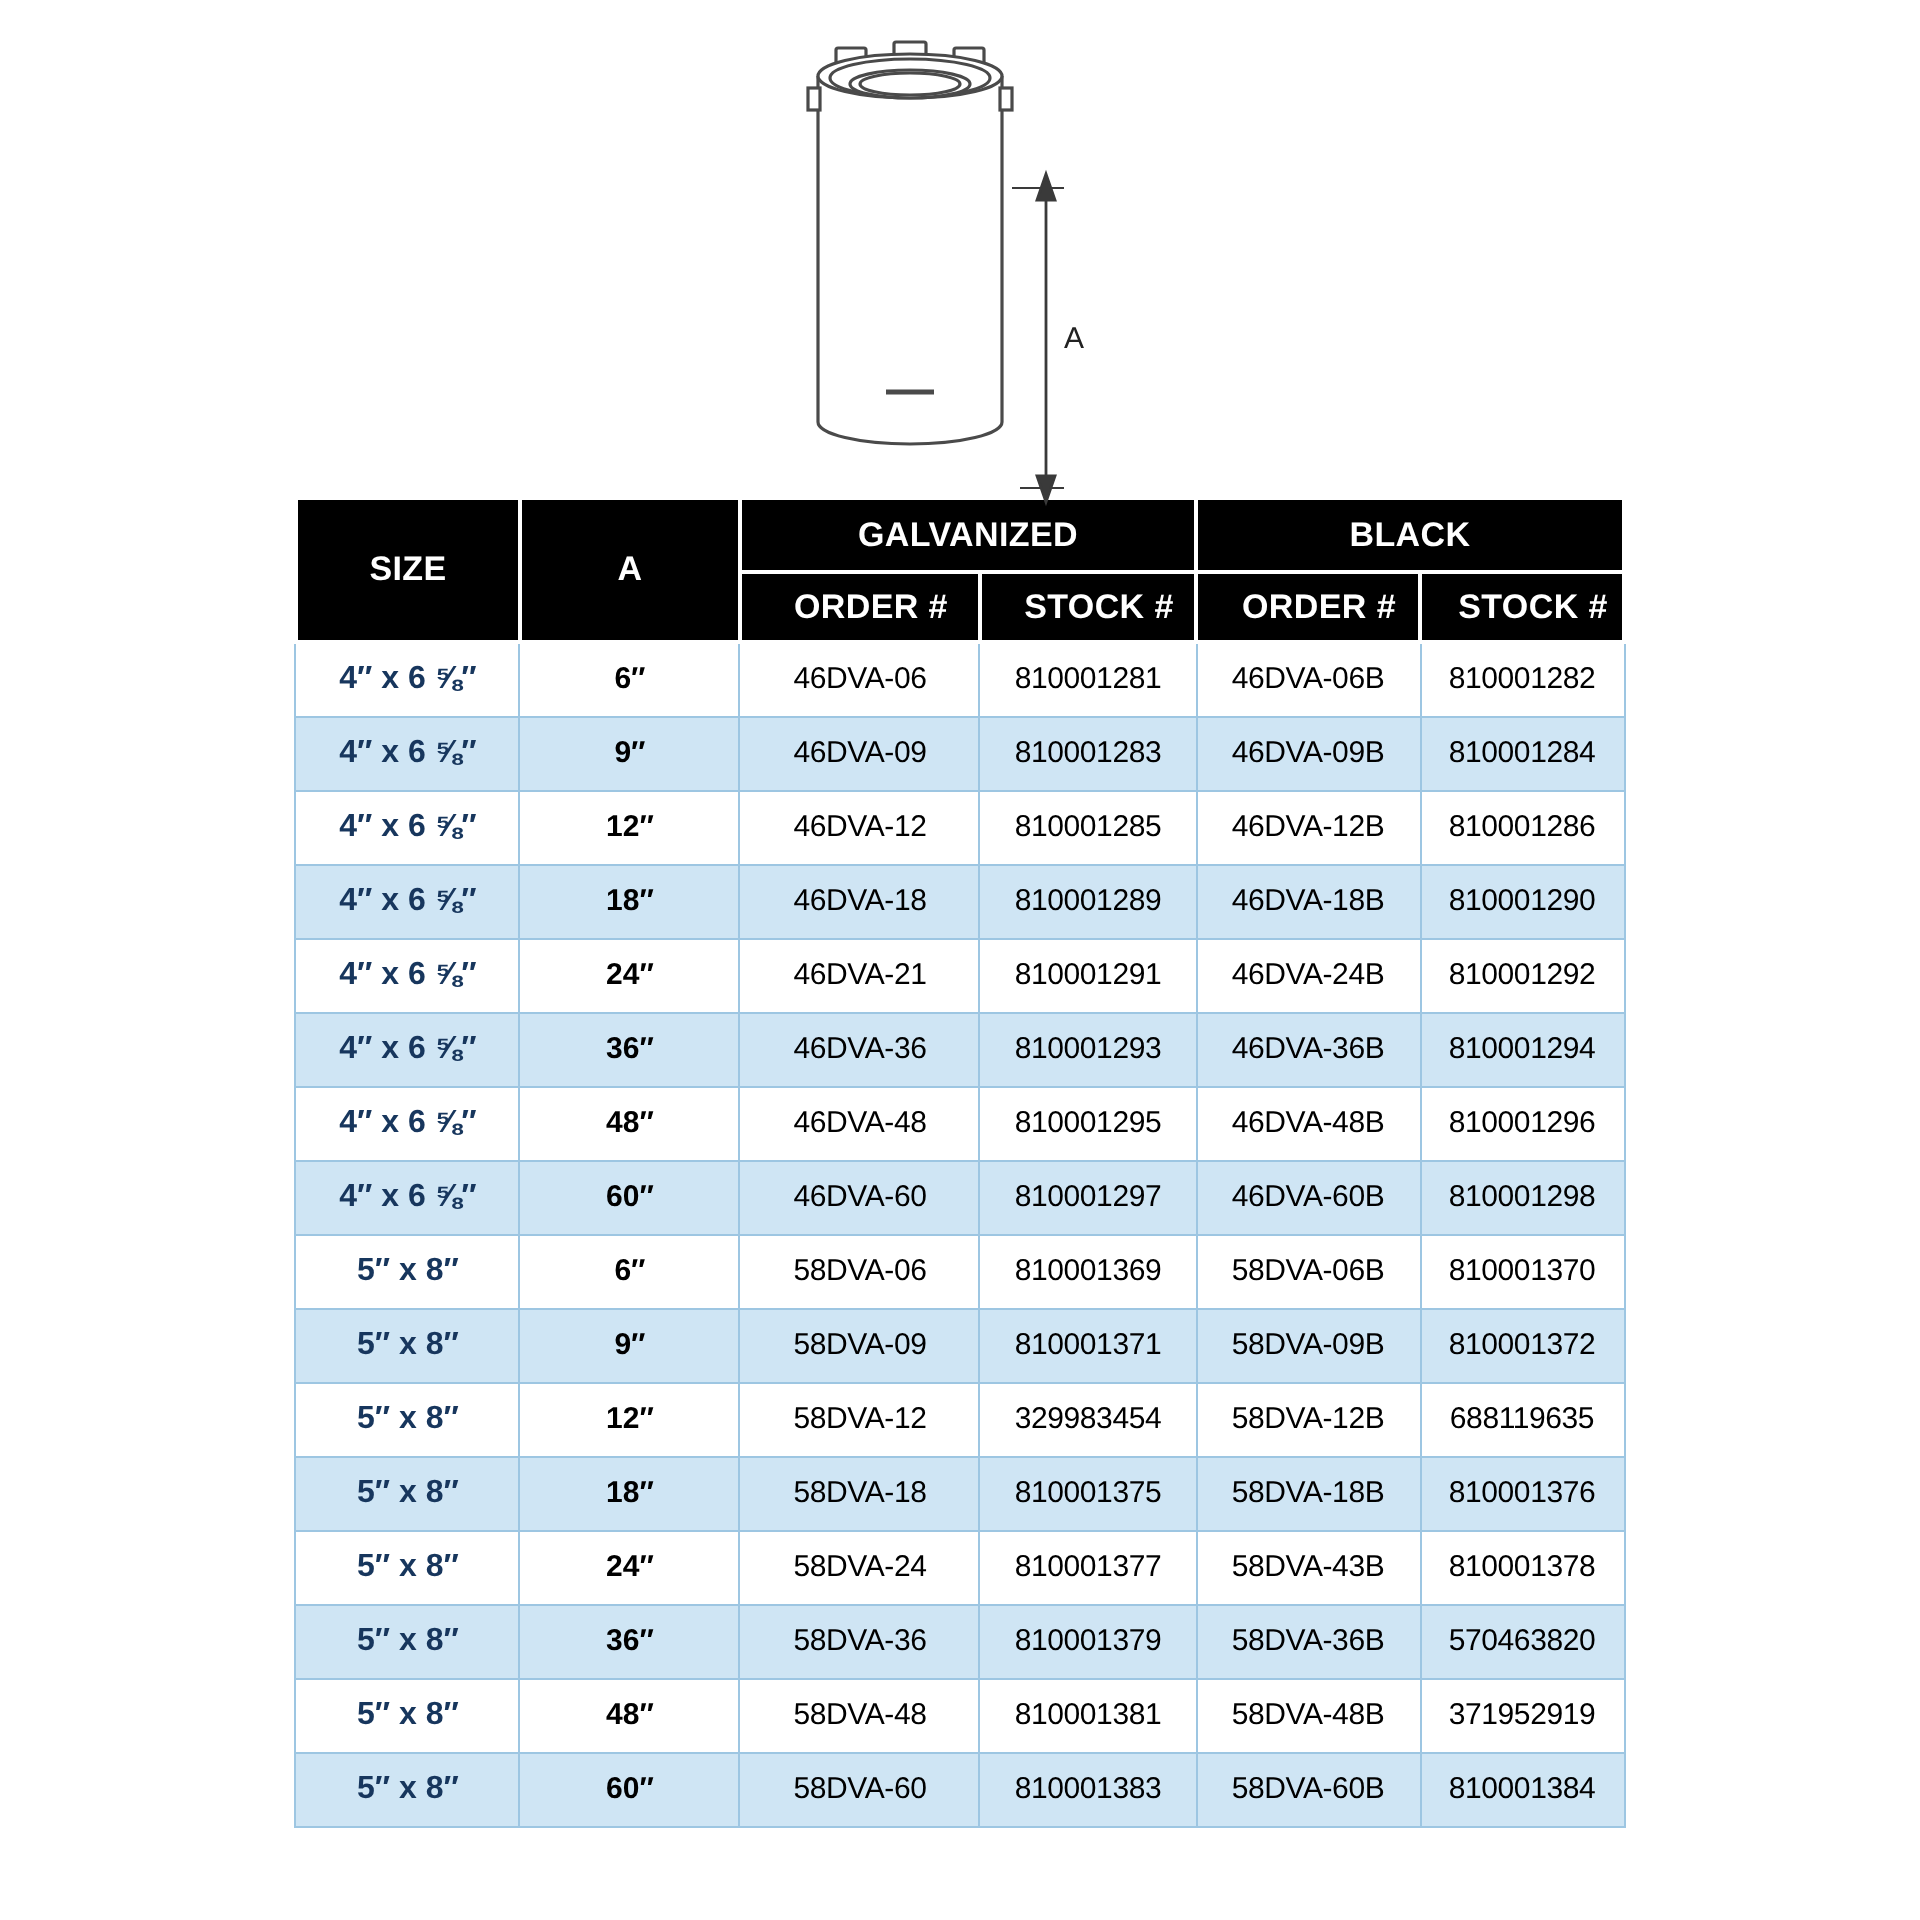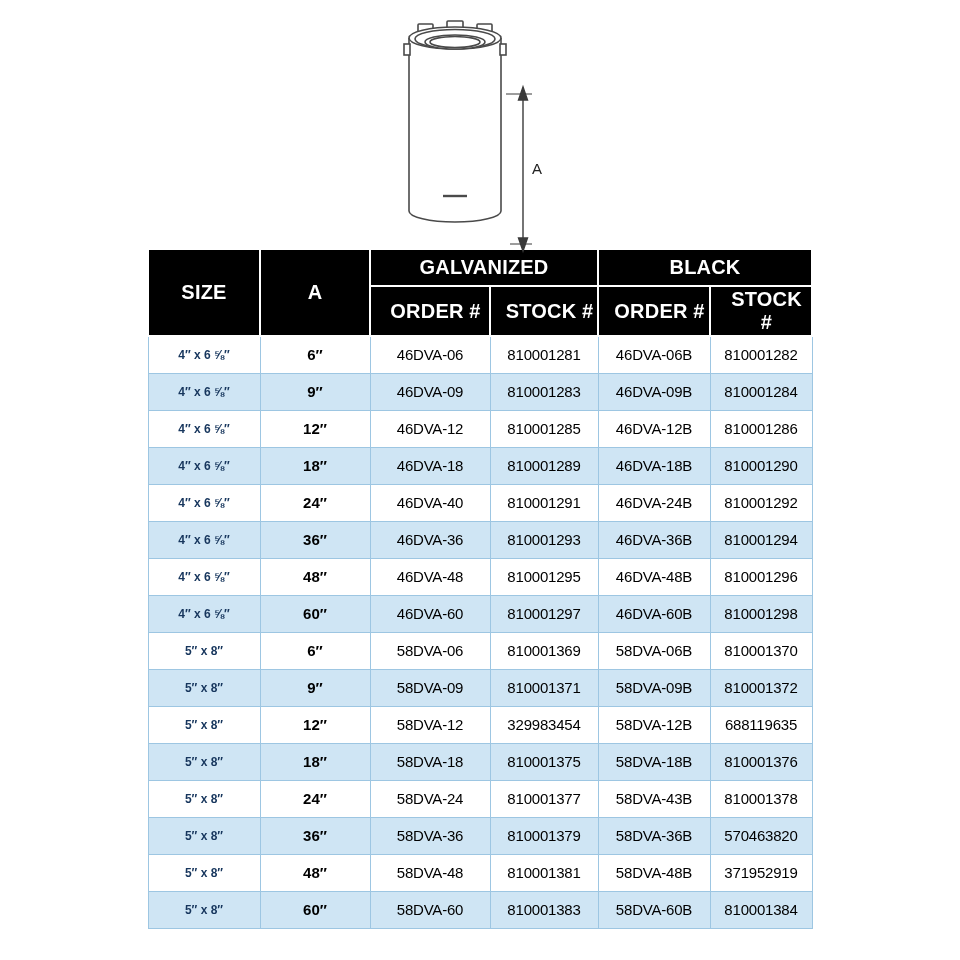--- a/index.html
+++ b/index.html
@@ -26,21 +26,21 @@
   .spec-table{
     border-collapse:collapse;
     margin:0 auto;
     width:664px;
     table-layout:fixed;
   }
   .spec-table th{
     background:var(--header-bg);
     color:var(--header-text);
     border:2px solid #ffffff;
-    font-size:20px;
+    font-size:17px;
     font-weight:bold;
     text-align:center;
     letter-spacing:0.2px;
   }
   .spec-table thead tr.group-row th{height:37px;}
   .spec-table thead tr.sub-row th{height:35px;padding-left:12px;}
   .spec-table th.span-col{height:74px;text-align:center;}
   .spec-table td{
     border:1px solid var(--border);
     background:var(--row-bg);
@@ -48,21 +48,21 @@
     height:37px;
     font-size:15px;
     color:#000000;
     letter-spacing:-0.2px;
     vertical-align:middle;
   }
   .spec-table tr.alt td{background:var(--row-alt-bg);}
   .spec-table td.size{
     color:var(--size-text);
     font-weight:bold;
-    font-size:12px;
+    font-size:16px;
     letter-spacing:0;
   }
   .spec-table td.a{font-weight:bold;letter-spacing:0;}
   svg text{
     font-family:"Liberation Sans", sans-serif;
     font-size:15px;
     fill:#222222;
   }
 </style>
 </head>
@@ -155,21 +155,21 @@
         <td class="size">4″ x 6 ⅝″</td>
         <td class="a">18″</td>
         <td>46DVA-18</td>
         <td>810001289</td>
         <td>46DVA-18B</td>
         <td>810001290</td>
       </tr>
       <tr>
         <td class="size">4″ x 6 ⅝″</td>
         <td class="a">24″</td>
-        <td>46DVA-40</td>
+        <td>46DVA-21</td>
         <td>810001291</td>
         <td>46DVA-24B</td>
         <td>810001292</td>
       </tr>
       <tr class="alt">
         <td class="size">4″ x 6 ⅝″</td>
         <td class="a">36″</td>
         <td>46DVA-36</td>
         <td>810001293</td>
         <td>46DVA-36B</td>

